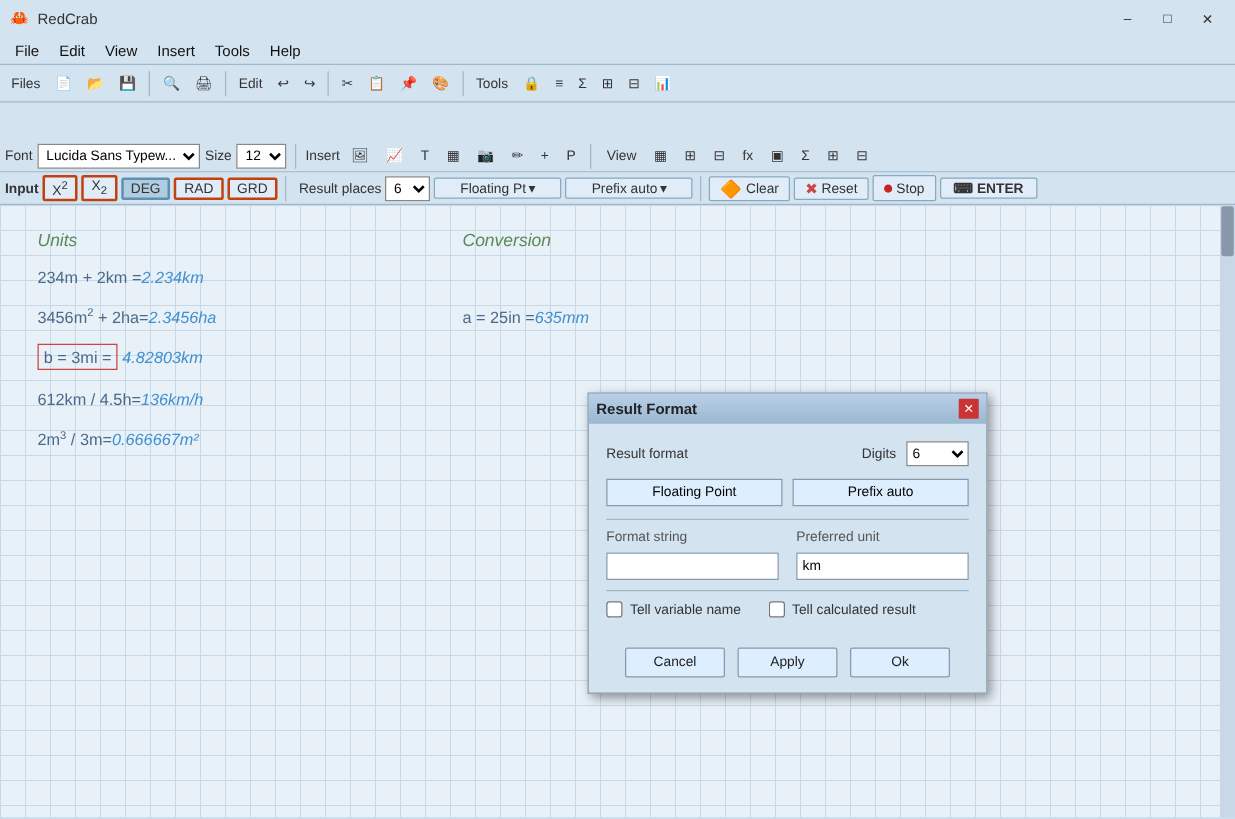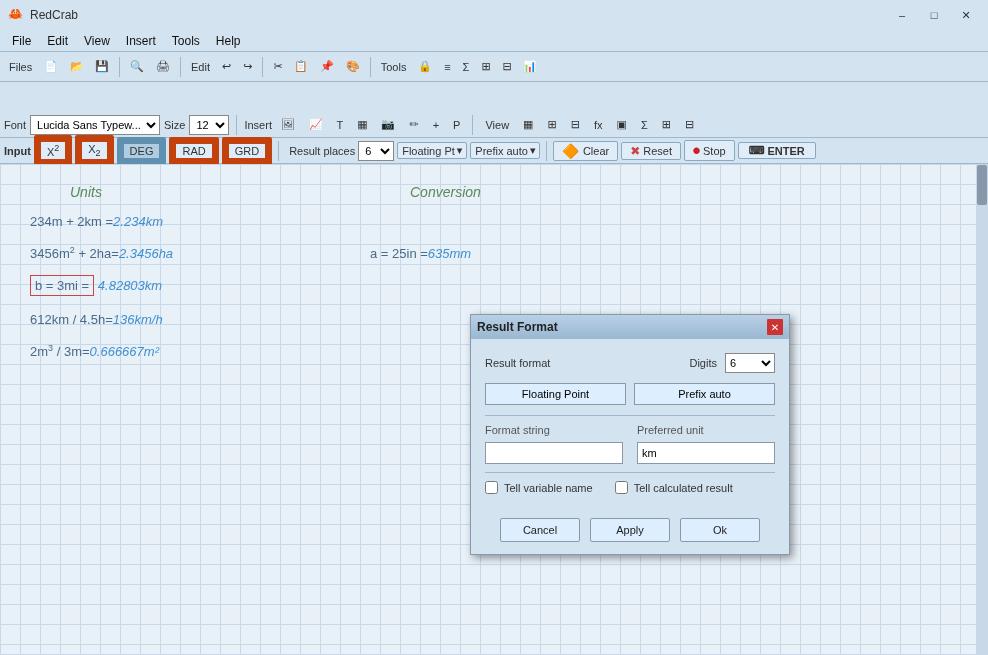--- a/index.html
+++ b/index.html
@@ -106,38 +106,38 @@
       display: flex;
       align-items: center;
       padding: 2px 4px;
       gap: 3px;
       height: 26px;
     }
     .input-label { font-size: 11px; color: #333; font-weight: 600; }
     .input-btn {
       padding: 1px 6px;
       background: #e0ecf8;
-      border: 7px solid #c2410c;
+      border: 2px solid #c2410c;
       cursor: pointer;
       border-radius: 2px;
       font-size: 11px;
       color: #333;
     }
     .input-btn.active { background: #b0cce0; border-color: #6090b0; }
     .result-places-label { font-size: 11px; color: #333; margin-left: 4px; }
     .result-places-select {
       height: 20px;
       font-size: 11px;
       background: white;
       border: 1px solid #888;
       padding: 0 2px;
       width: 36px;
     }
     .dropdown-btn {
-      padding: 1px 4px;
+      padding: 1px 20px;
       background: #e0ecf8;
       border: 1px solid #88aac0;
       cursor: pointer;
       border-radius: 2px;
       font-size: 11px;
       color: #333;
       display: flex; align-items: center; gap: 2px;
     }
     .action-btn {
       padding: 1px 8px;
@@ -523,21 +523,21 @@
   <button class="enter-btn">
     <span>⌨</span>
     <span>ENTER</span>
   </button>
 </div>
 
 <div class="canvas-area" style="position:relative; height:490px;">
   <div class="math-content">
 
     <div style="display:flex; margin-bottom:14px;">
-      <div style="width:340px;margin-left:40px;">
+      <div style="width:340px;">
         <span class="section-title">Units</span>
       </div>
       <div>
         <span class="section-title">Conversion</span>
       </div>
     </div>
 
     <div class="calc-line" style="margin-bottom:16px;">
       <span style="width:340px;">234m + 2km =<span class="result">2.234km</span></span>
       <span style="width:340px;"></span>

